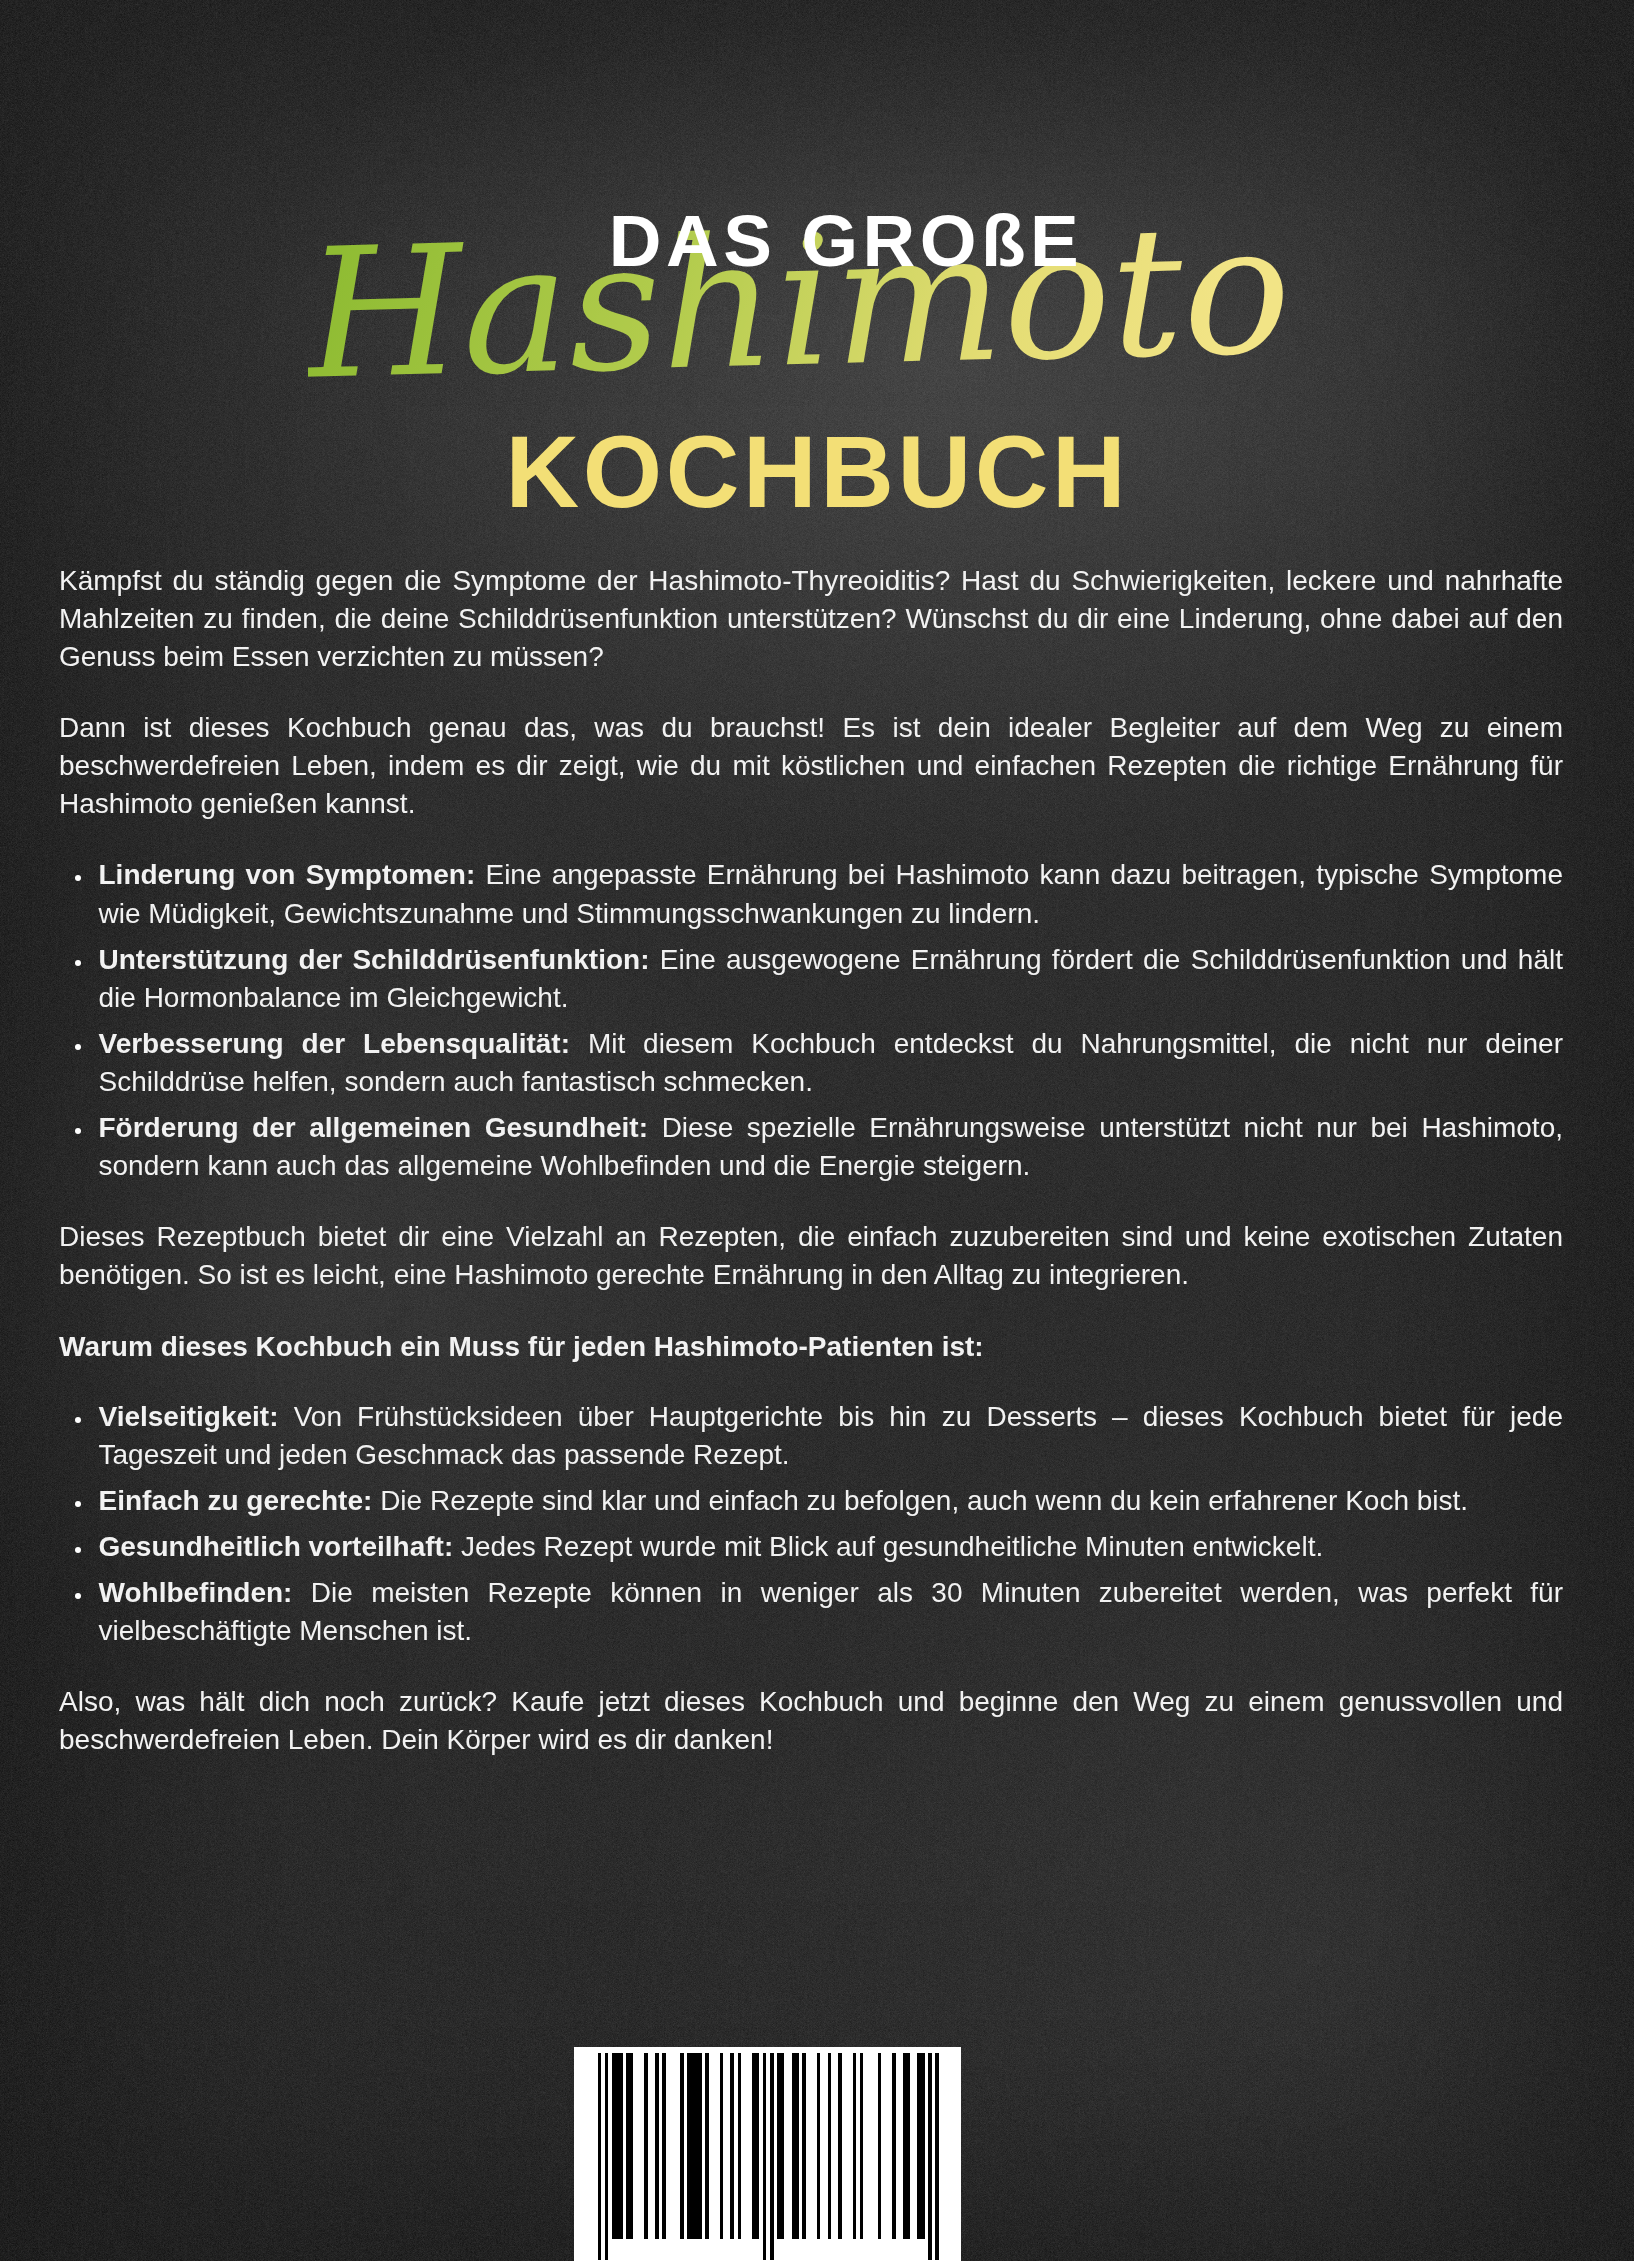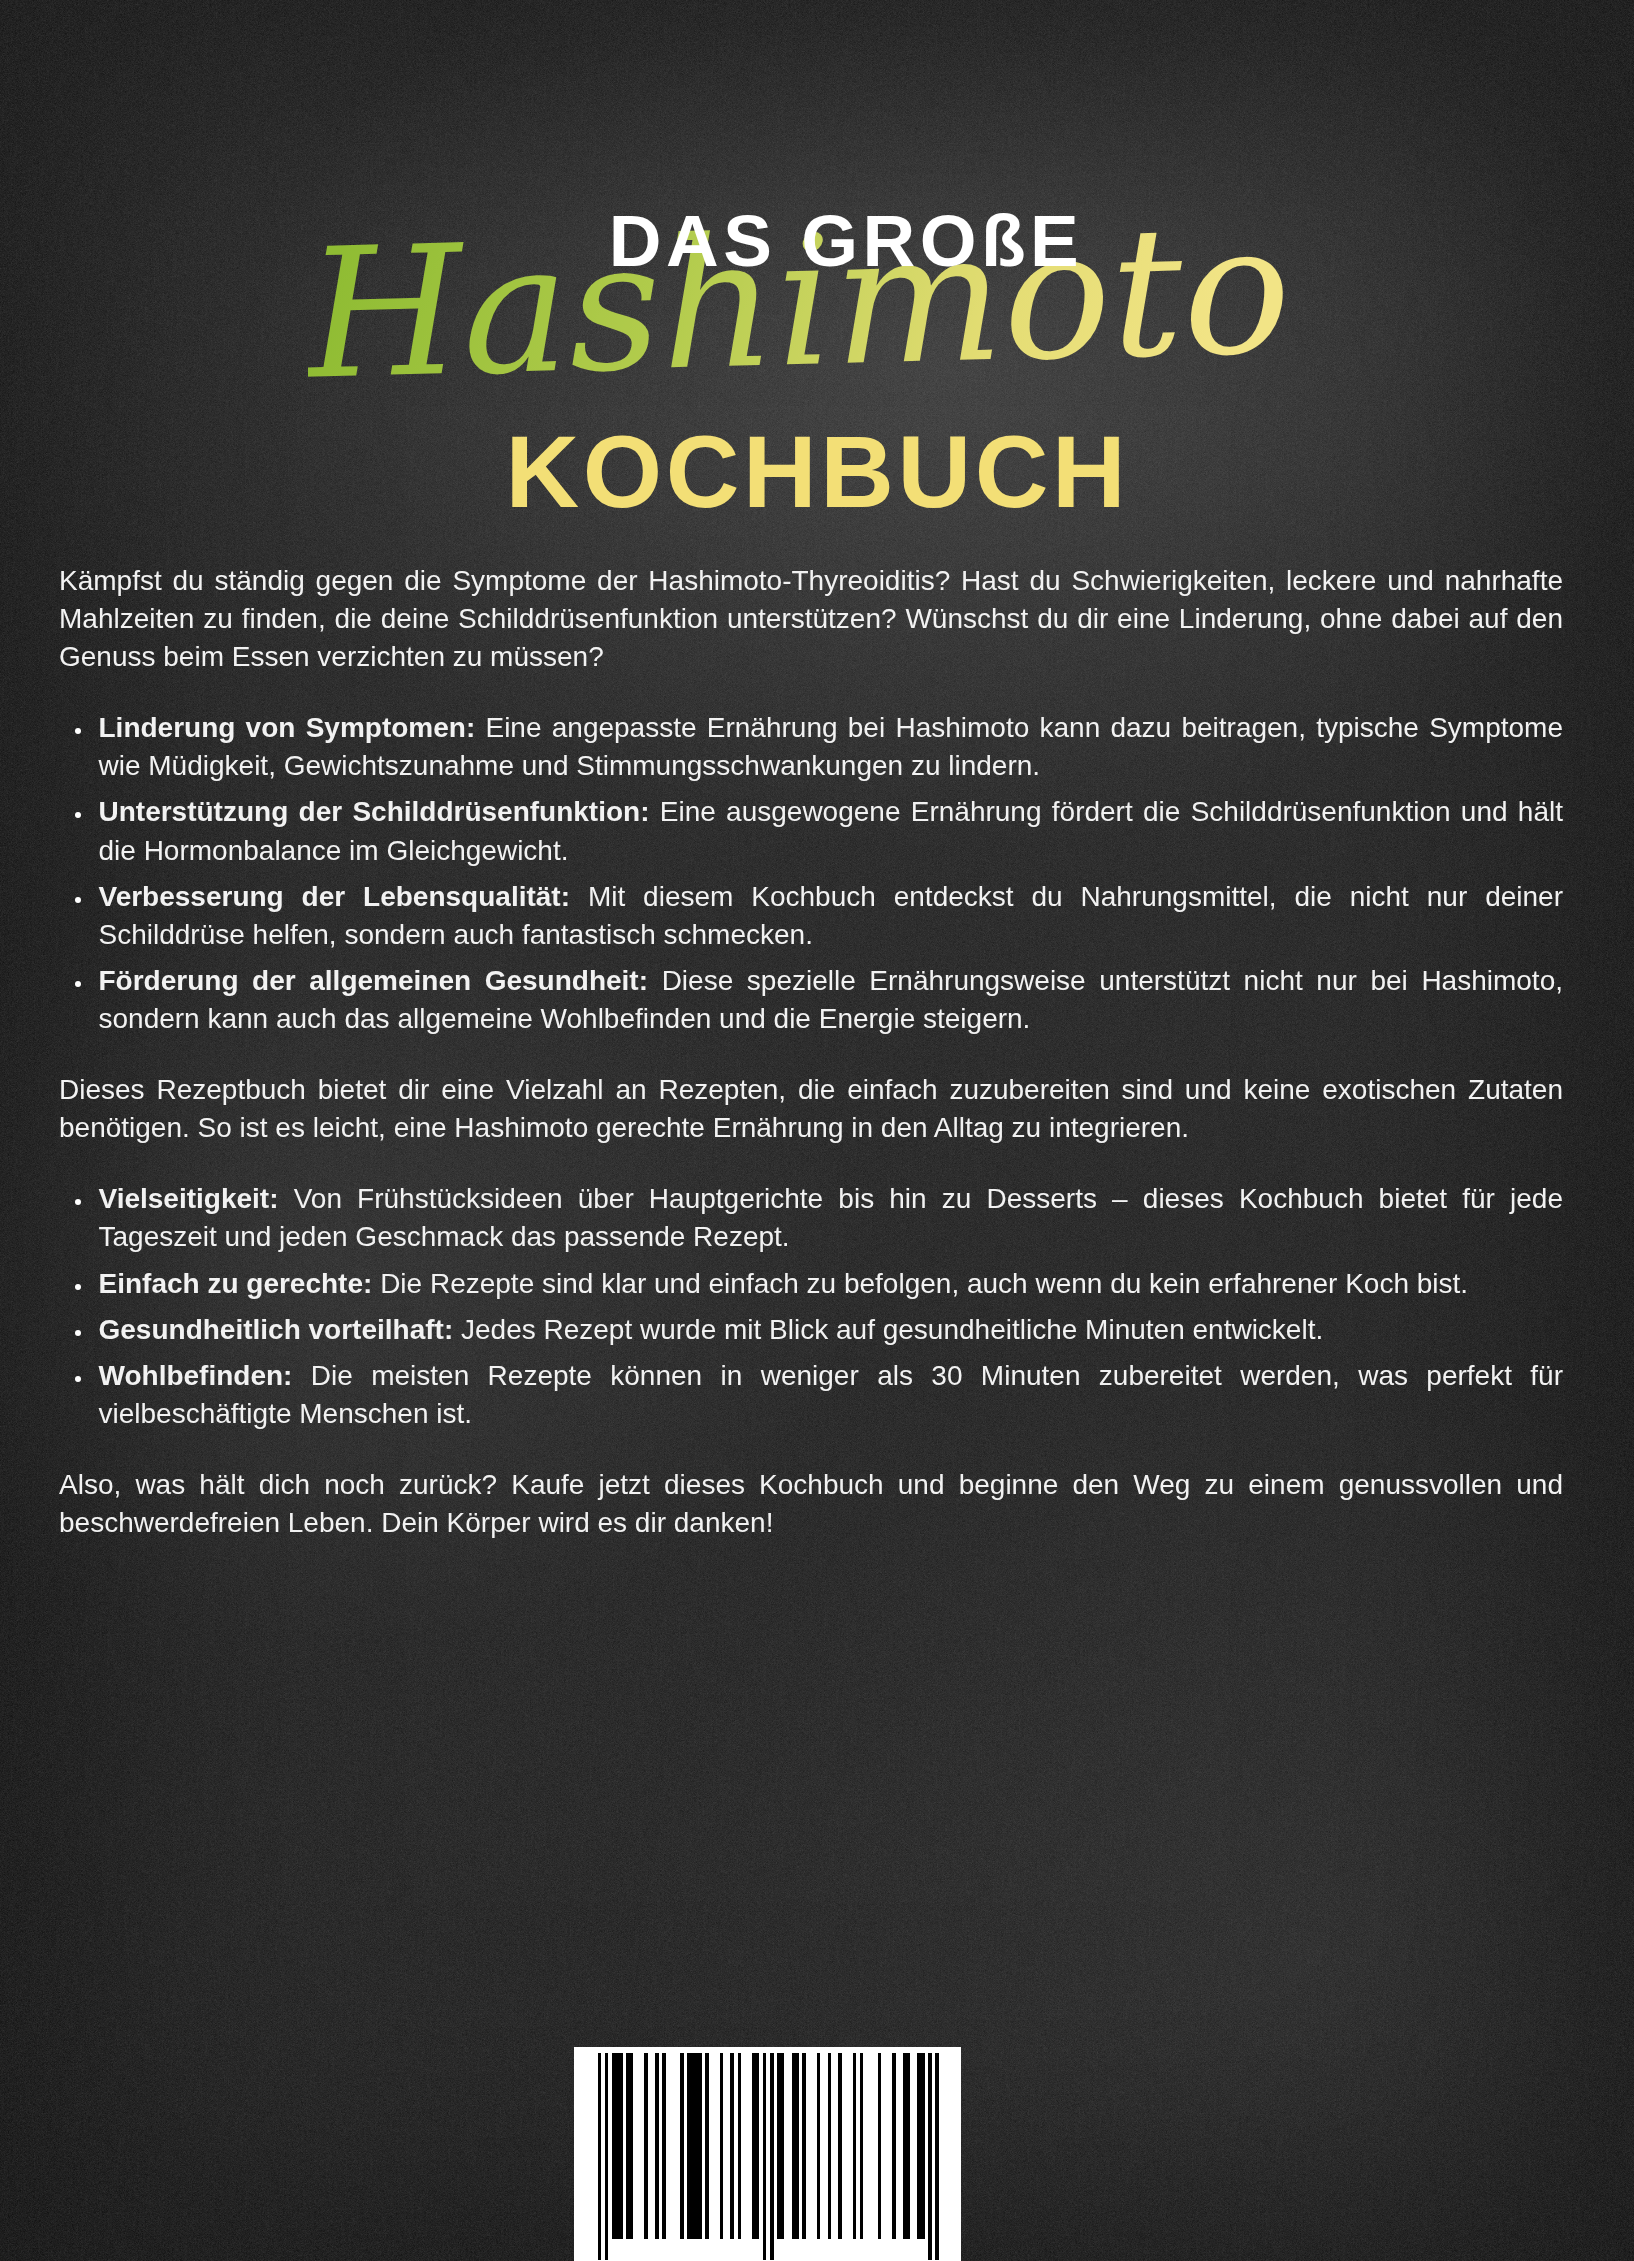--- a/index.html
+++ b/index.html
@@ -80,31 +80,33 @@
   </svg>
 
   <div class="title-block">
     <div class="script-title">Hashimoto</div>
     <div class="kicker">DAS GROßE</div>
     <div class="main-title">KOCHBUCH</div>
   </div>
 
   <div class="copy">
     <p>Kämpfst du ständig gegen die Symptome der Hashimoto-Thyreoiditis? Hast du Schwierigkeiten, leckere und nahrhafte Mahlzeiten zu finden, die deine Schilddrüsenfunktion unterstützen? Wünschst du dir eine Linderung, ohne dabei auf den Genuss beim Essen verzichten zu müssen?</p>
+    <p>Dann ist dieses Kochbuch genau das, was du brauchst! Es ist dein idealer Begleiter auf dem Weg zu einem beschwerdefreien Leben, indem es dir zeigt, wie du mit köstlichen und einfachen Rezepten die richtige Ernährung für Hashimoto genießen kannst.</p>
 
 
     <ul>
       <li><b>Linderung von Symptomen:</b> <span>Eine angepasste Ernährung bei Hashimoto kann dazu beitragen, typische Symptome wie Müdigkeit, Gewichtszunahme und Stimmungsschwankungen zu lindern.</span></li>
       <li><b>Unterstützung der Schilddrüsenfunktion:</b> <span>Eine ausgewogene Ernährung fördert die Schilddrüsenfunktion und hält die Hormonbalance im Gleichgewicht.</span></li>
       <li><b>Verbesserung der Lebensqualität:</b> <span>Mit diesem Kochbuch entdeckst du Nahrungsmittel, die nicht nur deiner Schilddrüse helfen, sondern auch fantastisch schmecken.</span></li>
       <li><b>Förderung der allgemeinen Gesundheit:</b> <span>Diese spezielle Ernährungsweise unterstützt nicht nur bei Hashimoto, sondern kann auch das allgemeine Wohlbefinden und die Energie steigern.</span></li>
     </ul>
 
     <p>Dieses Rezeptbuch bietet dir eine Vielzahl an Rezepten, die einfach zuzubereiten sind und keine exotischen Zutaten benötigen. So ist es leicht, eine Hashimoto gerechte Ernährung in den Alltag zu integrieren.</p>
 
+    <div class="heading">Warum dieses Kochbuch ein Muss für jeden Hashimoto-Patienten ist:</div>
 
     <ul>
       <li><b>Vielseitigkeit:</b> <span>Von Frühstücksideen über Hauptgerichte bis hin zu Desserts – dieses Kochbuch bietet für jede Tageszeit und jeden Geschmack das passende Rezept.</span></li>
       <li><b>Einfach zu gerechte:</b> <span>Die Rezepte sind klar und einfach zu befolgen, auch wenn du kein erfahrener Koch bist.</span></li>
       <li><b>Gesundheitlich vorteilhaft:</b> <span>Jedes Rezept wurde mit Blick auf gesundheitliche Minuten entwickelt.</span></li>
       <li><b>Wohlbefinden:</b> <span>Die meisten Rezepte können in weniger als 30 Minuten zubereitet werden, was perfekt für vielbeschäftigte Menschen ist.</span></li>
     </ul>
 
     <p class="closing">Also, was hält dich noch zurück? Kaufe jetzt dieses Kochbuch und beginne den Weg zu einem genussvollen und beschwerdefreien Leben. Dein Körper wird es dir danken!</p>
   </div>

